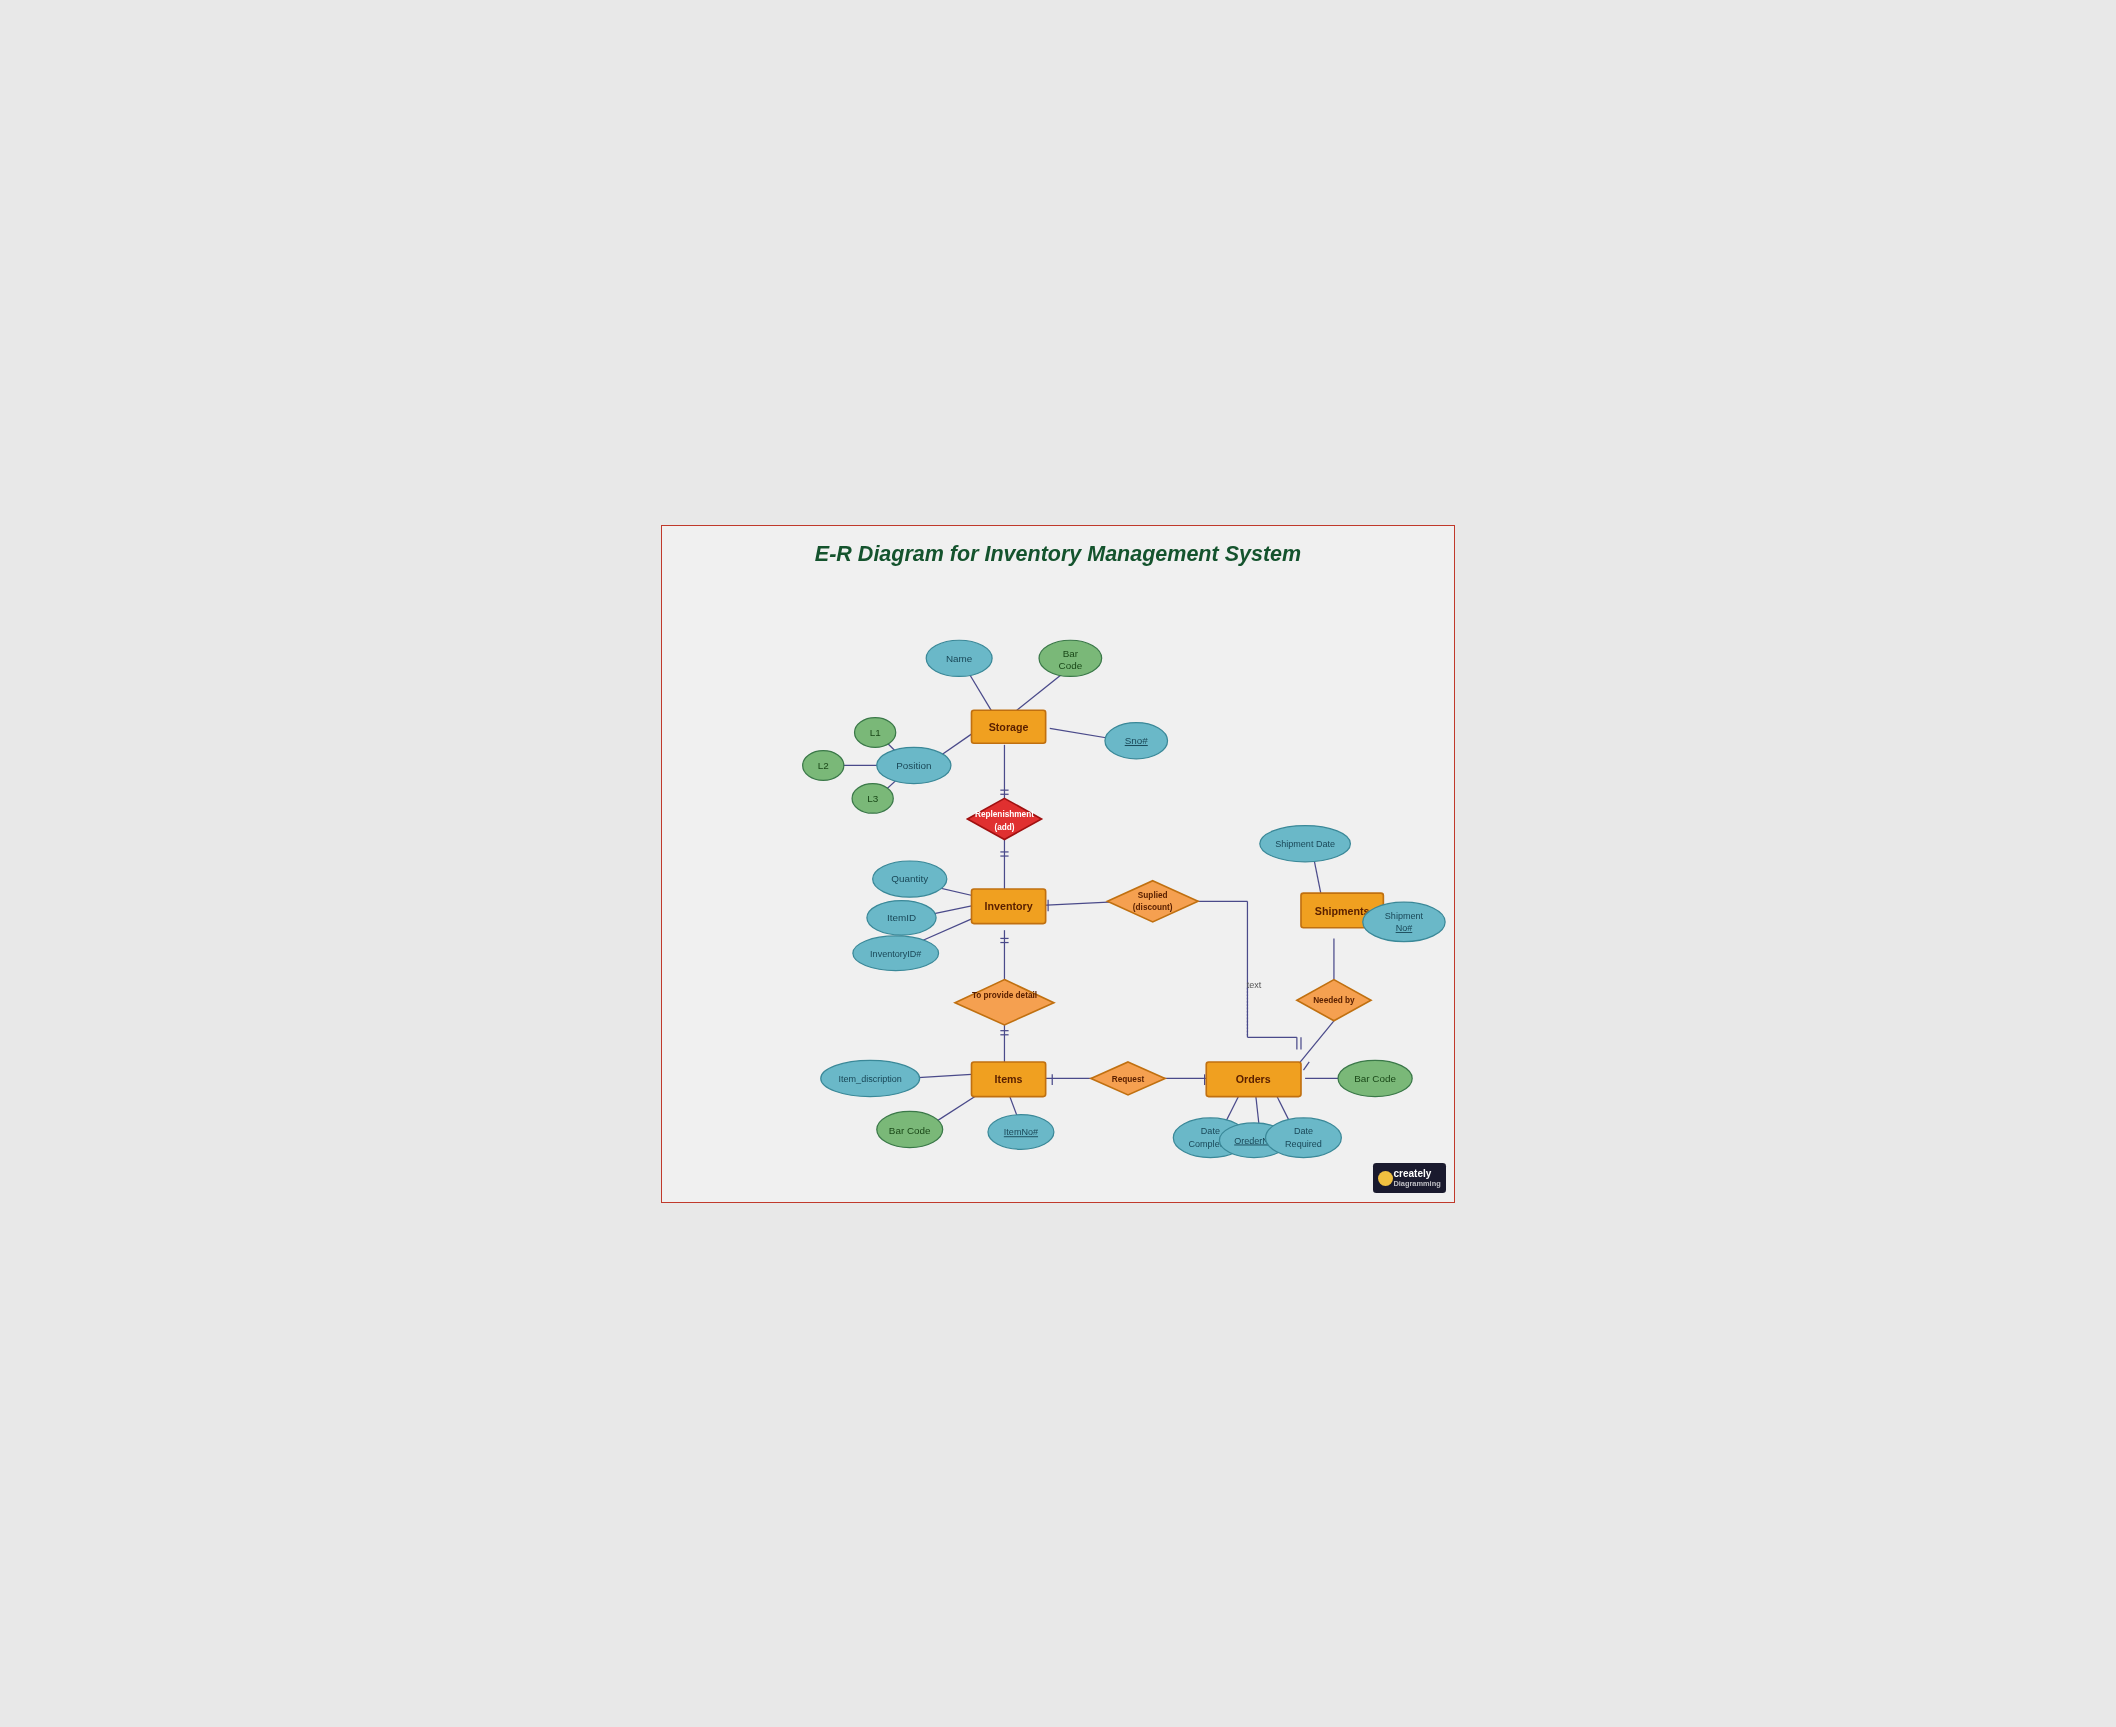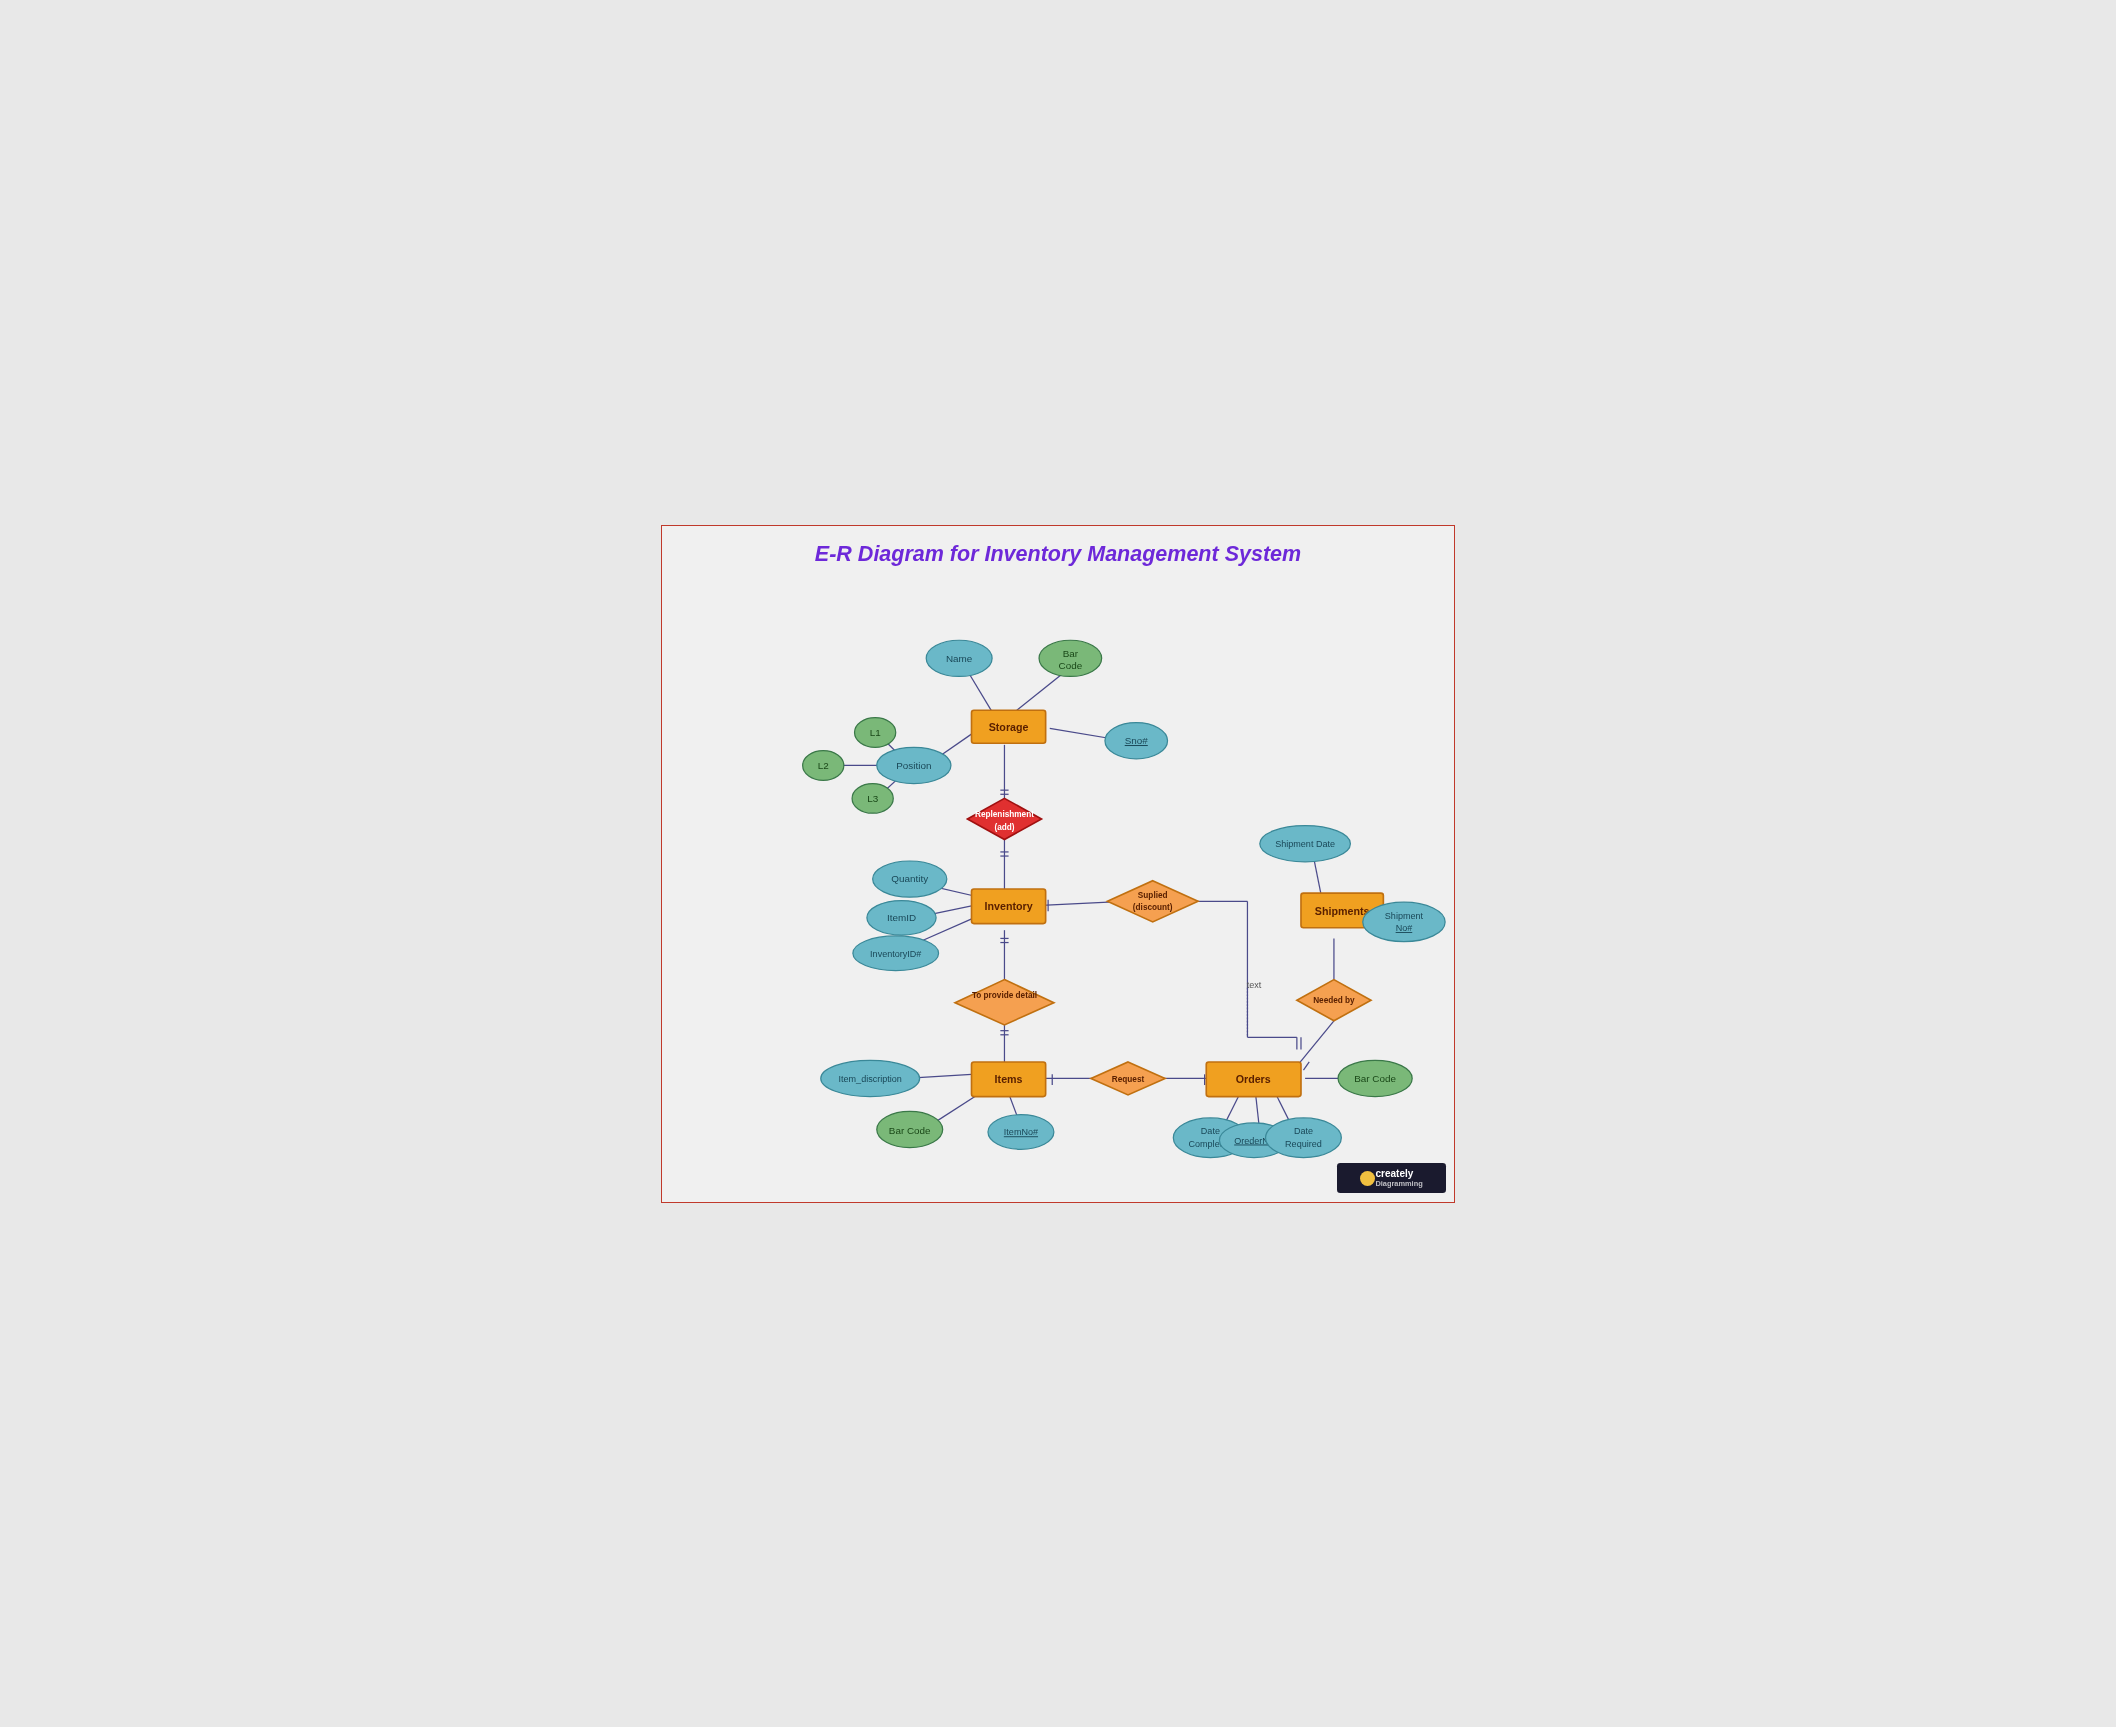--- a/index.html
+++ b/index.html
@@ -17,37 +17,37 @@
       width: 794px;
       height: 678px;
       position: relative;
       padding: 16.5px;
     }
     .diagram-title {
       text-align: center;
       font-size: 21.5px;
       font-style: italic;
       font-weight: bold;
-      color: #6d28d9;
+      color: #14532d;
       margin-bottom: 1px;
     }
     svg.er-diagram {
       position: absolute;
       top: 50px;
       left: 0;
       width: 100%;
       height: calc(100% - 50px);
     }
     .creately-badge {
       position: absolute;
       bottom: 8.3px;
       right: 8.3px;
       background: #1a1a2e;
       color: white;
-      padding: 5px 23px;
+      padding: 5px 5px;
       border-radius: 3.3px;
       font-size: 9px;
       display: flex;
       align-items: center;
     }
     .bulb-icon {
       width: 15px;
       height: 15px;
       background: #f0c040;
       border-radius: 50%;

